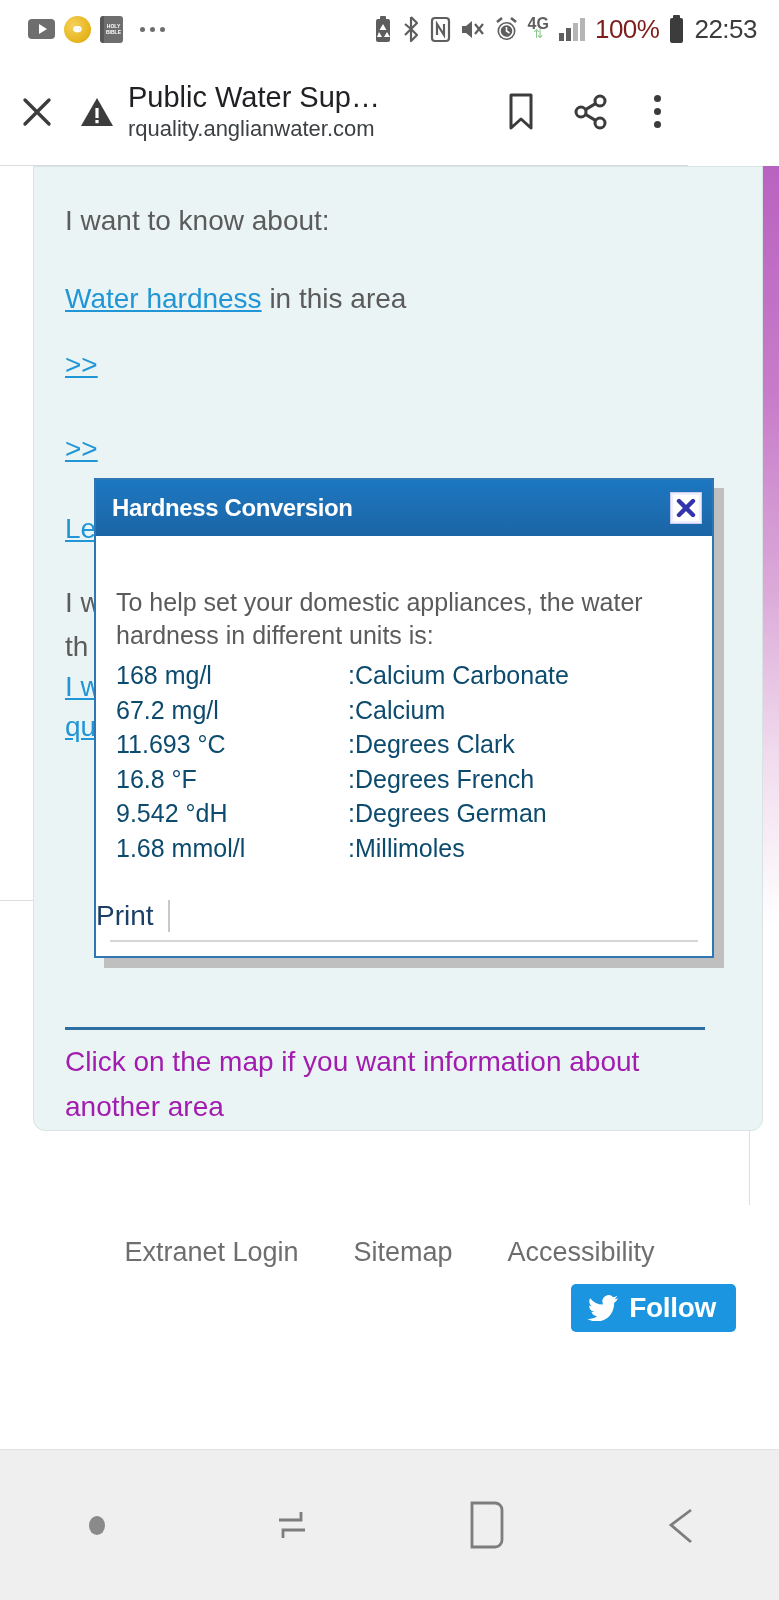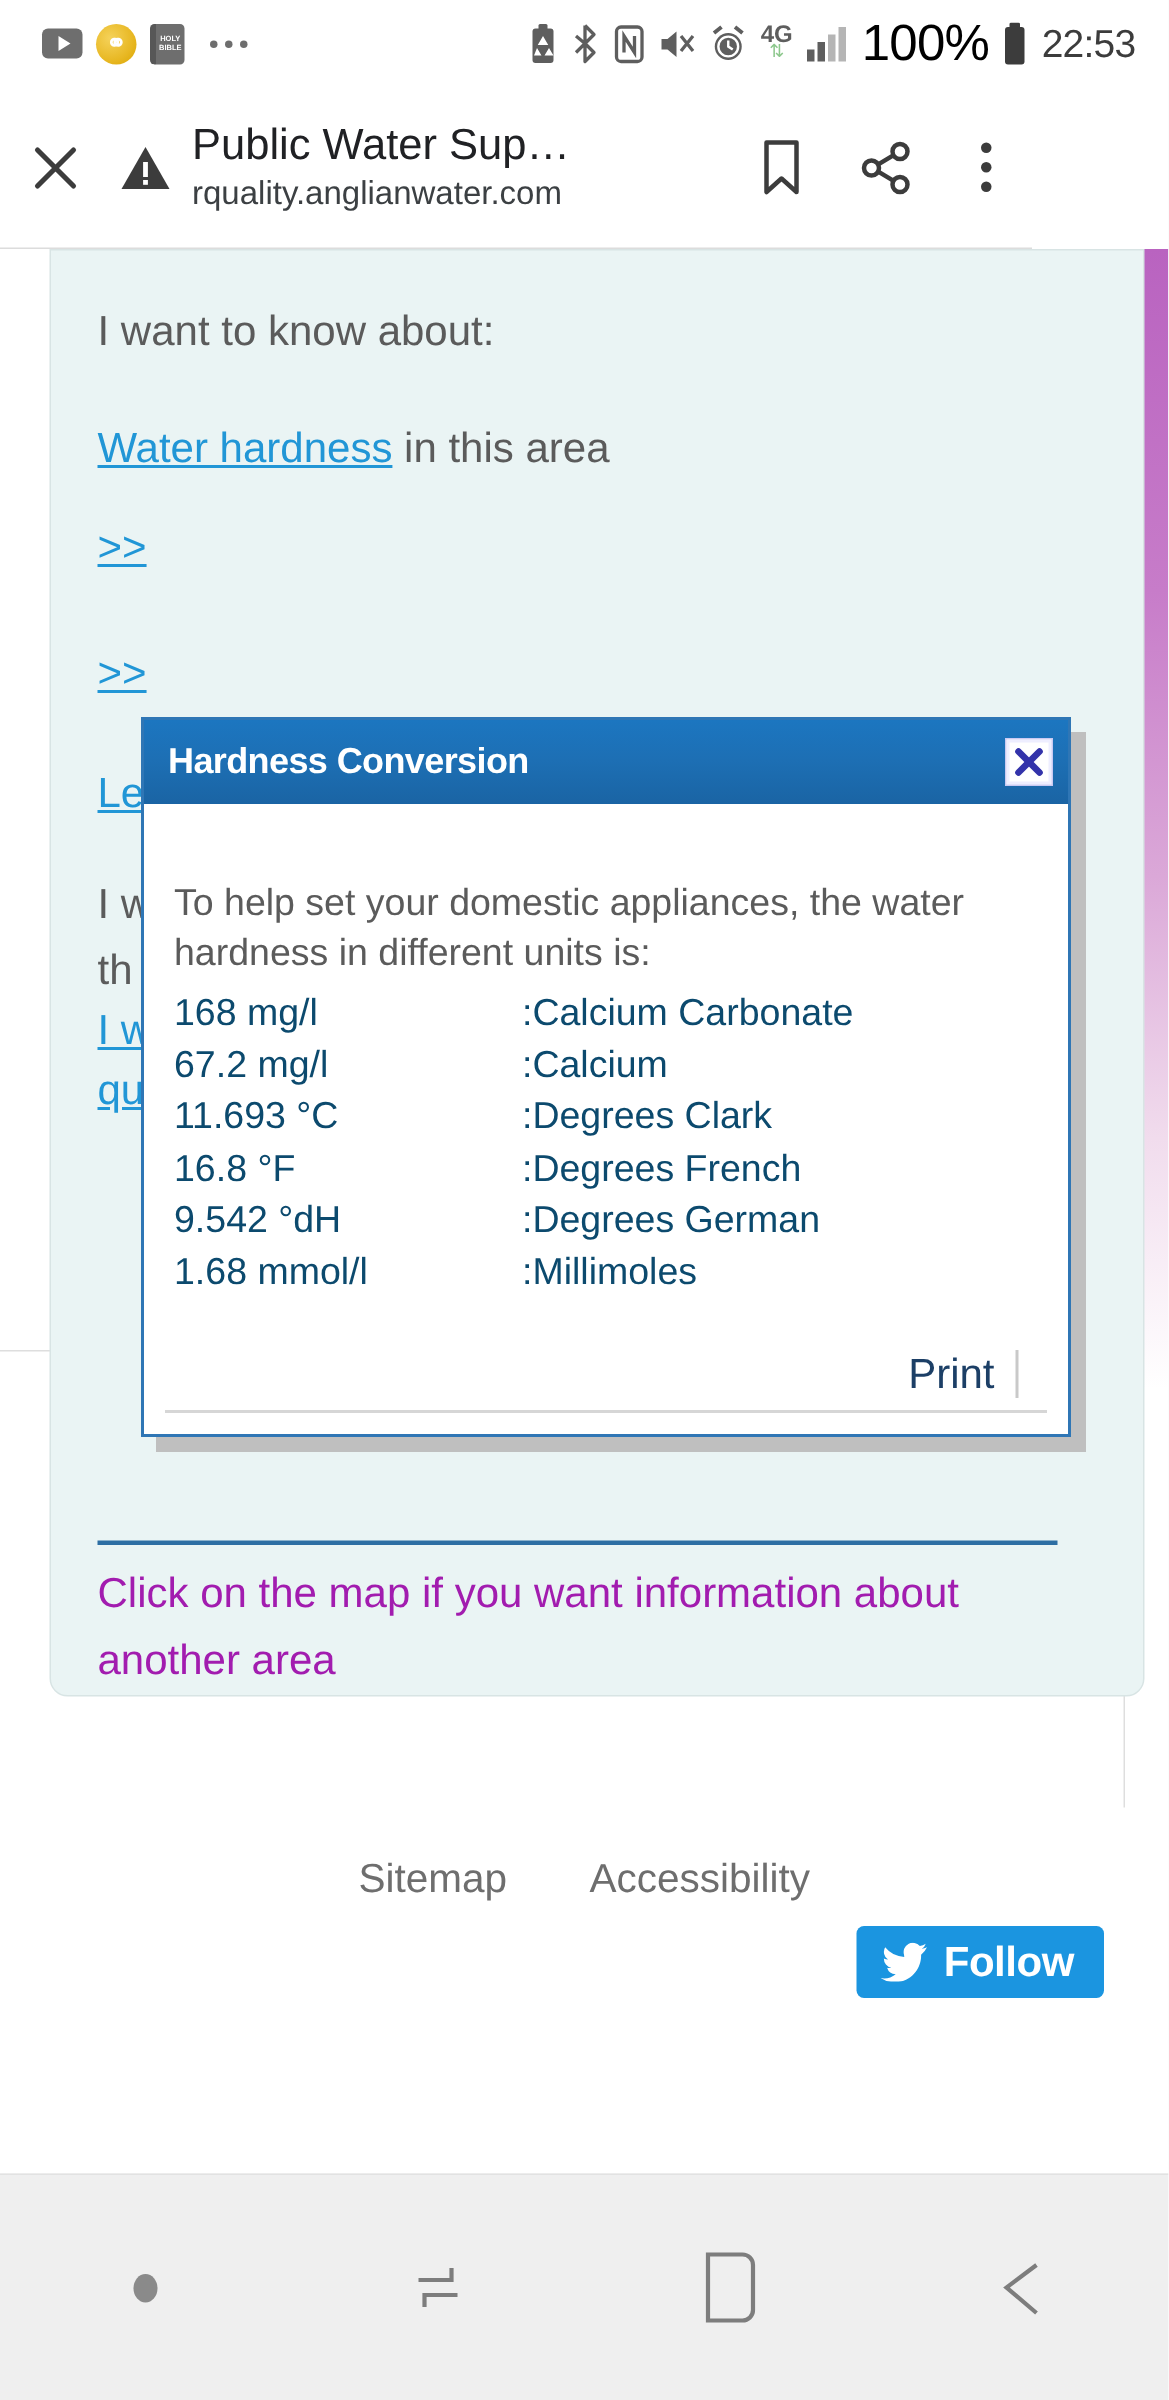--- a/index.html
+++ b/index.html
@@ -40,21 +40,21 @@
   .ic-bible{
     width:23px;height:27px;background:#6e6e6e;border-radius:3px;
     border-left:4px solid #575757;
     display:flex;align-items:center;justify-content:center;
     color:#fff;font-size:5px;line-height:6px;text-align:center;font-weight:bold;
   }
   .sb-dots{ display:flex;gap:5px;align-items:center;margin-left:8px; }
   .sb-dots i{ width:5px;height:5px;border-radius:50%;background:#6e6e6e;display:block; }
 
   .sysicon{ color:#5e5e5e; display:flex; align-items:center; }
-  .sb-pct{ font-size:34px; color:#000000; letter-spacing:-0.5px; }
+  .sb-pct{ font-size:26px; color:#7f1d1d; letter-spacing:-0.5px; }
   .sb-time{ font-size:26px; color:#3c3c3c; letter-spacing:-0.5px; }
 
   
   .browserbar{
     position:absolute; top:58px; left:0; width:688px; height:108px;
     background:#fff;
     border-bottom:1px solid #dcdcdc;
     display:flex; align-items:center;
   }
   .bb-close{ width:74px; display:flex;align-items:center;justify-content:center; cursor:pointer;}
@@ -149,21 +149,21 @@
   .dlg-body{ padding:22px 20px 0 20px; }
   .dlg-p{ font-size:25px; color:#5b5b5b; line-height:33px; }
   .gap-a{ height:28px; }
   .gap-b{ height:6px; }
   .unitrow{ display:flex; font-size:25px; color:#0c4a6e; line-height:34.5px; }
   .unit-v{ width:232px; }
   .dlg-foot{
     position:absolute; left:0; bottom:0; width:100%;
   }
   .printrow{
-    display:flex; justify-content:flex-end; align-items:center;
+    display:flex; align-items:center;
     padding-right:33px; padding-bottom:8px;
   }
   .printbtn{ font-size:28px; color:#1c3f66; cursor:pointer; }
   .printsep{ width:2px;height:32px;background:#c9c9c9;margin-left:14px; }
   .dlg-rule{ height:2px; background:#d6d6d6; margin:0 14px 14px 14px; }
 
   
   .navbar{
     position:absolute; bottom:0; left:0; width:779px; height:151px;
     background:#efefef; border-top:1px solid #e2e2e2;
@@ -363,20 +363,21 @@
           <span class="printsep"></span>
         </div>
         <div class="dlg-rule"></div>
       </div>
     </div>
 
   </div>
 
   <div class="footer">
     <div class="footlinks">
+      <span>Extranet Login</span>
       <span>Sitemap</span>
       <span>Accessibility</span>
     </div>
     <div class="twrow">
       <div class="twbtn">
         <svg width="32" height="26" viewBox="0 0 32 26">
             <path d="M31 3.2c-1.1.5-2.3.85-3.55 1a6.2 6.2 0 0 0 2.72-3.42 12.4 12.4 0 0 1-3.93 1.5A6.18 6.18 0 0 0 15.7 8.2c0 .48.05.95.16 1.4A17.55 17.55 0 0 1 3.1 3.14a6.18 6.18 0 0 0 1.91 8.25 6.1 6.1 0 0 1-2.8-.77v.08a6.18 6.18 0 0 0 4.96 6.06 6.2 6.2 0 0 1-2.79.1 6.19 6.19 0 0 0 5.77 4.3A12.4 12.4 0 0 1 0 23.72a17.5 17.5 0 0 0 9.48 2.78c11.38 0 17.6-9.42 17.6-17.6l-.02-.8A12.55 12.55 0 0 0 31 3.2z" fill="#ffffff"></path>
           </svg>
         <span>Follow</span>
       </div>

